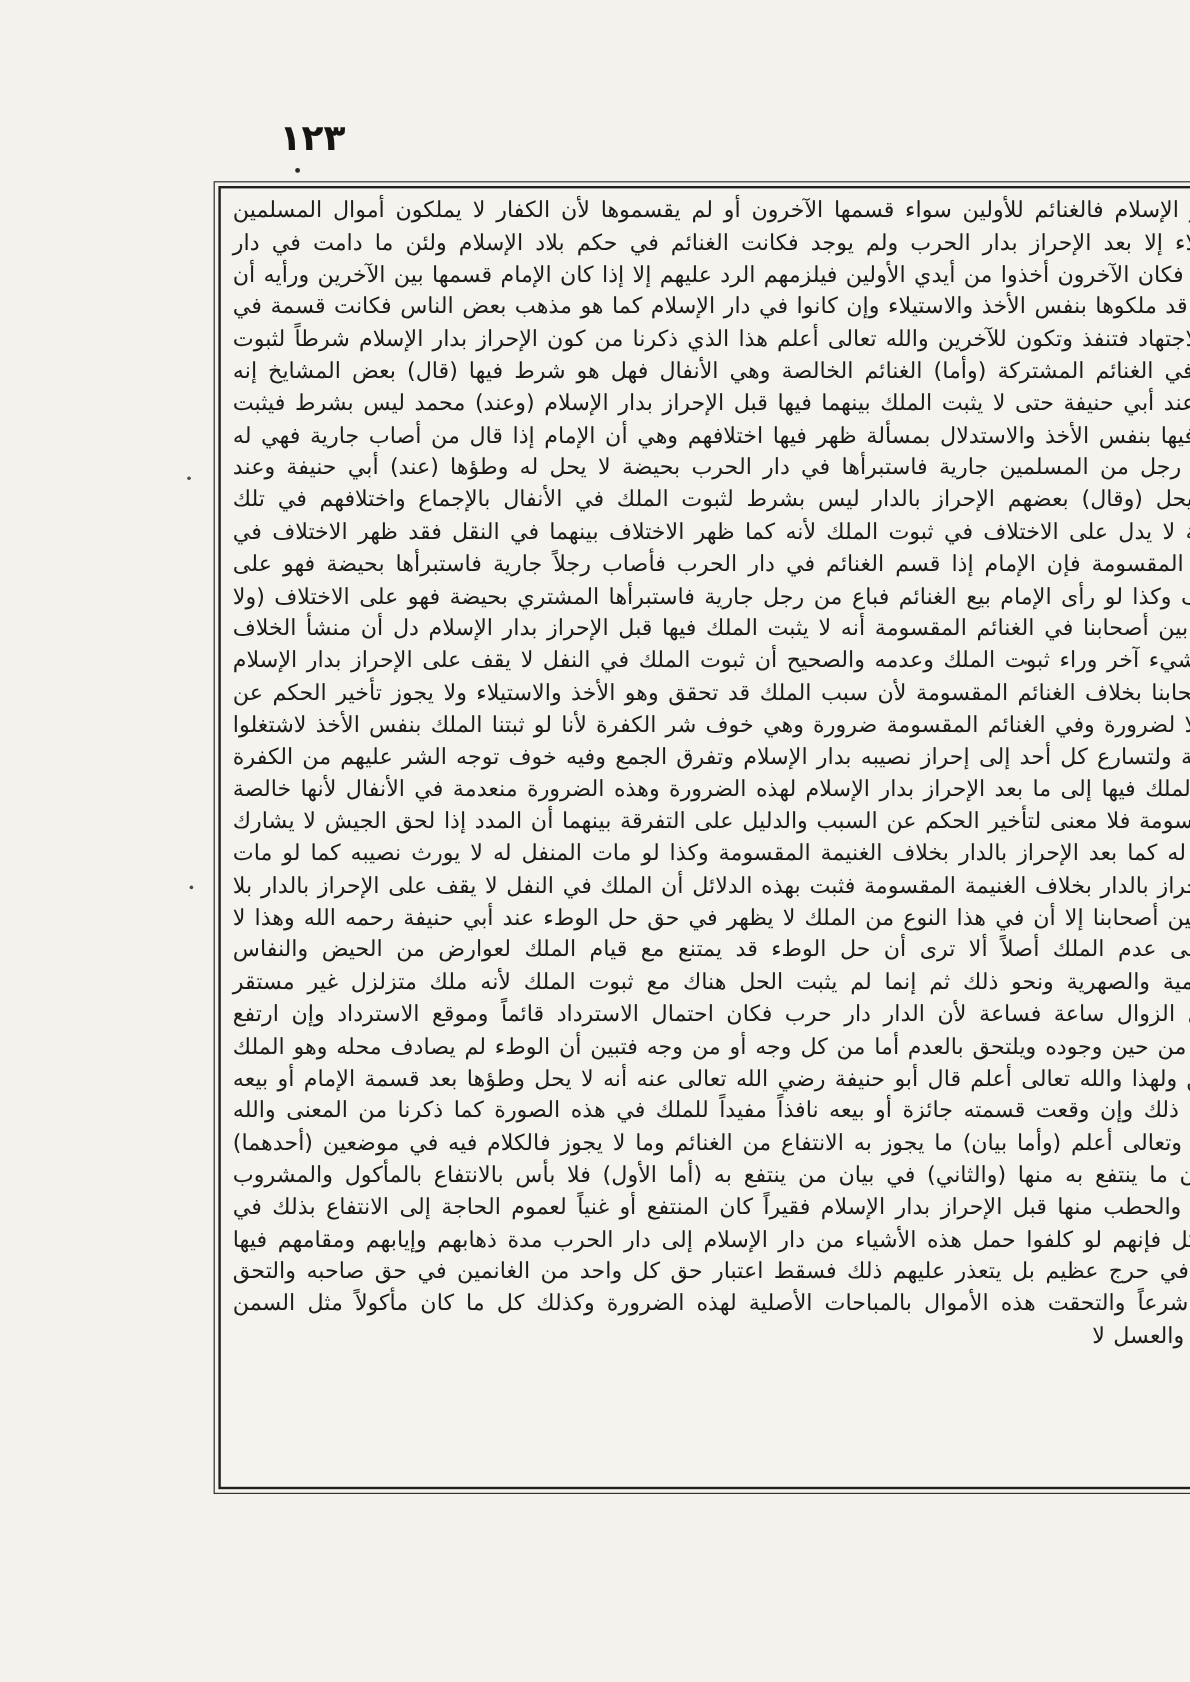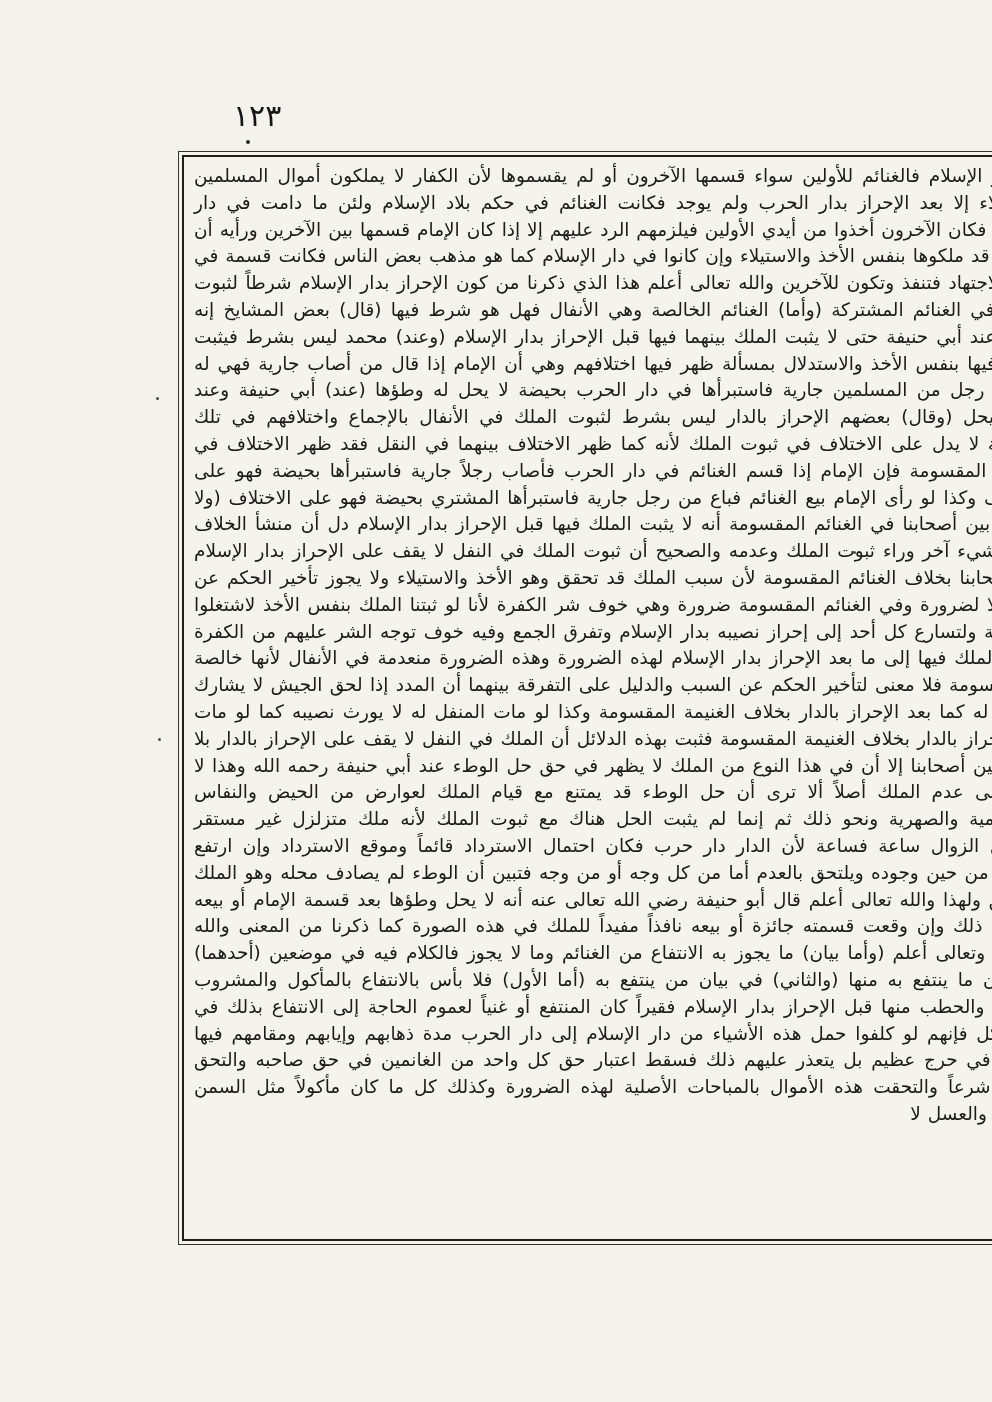--- a/index.html
+++ b/index.html
@@ -12,21 +12,21 @@
     position: relative;
     background: #f3f2ed;
     font-family: "DejaVu Sans", sans-serif;
     overflow: hidden;
   }
   .page-number {
     position: absolute;
     top: 98px;
     left: 233px;
     font-size: 30px;
-    font-weight: normal;
+    font-weight: bold;
     color: #161513;
     letter-spacing: 2px;
     direction: rtl;
   }
   .page-number-dot {
     position: absolute;
     top: 140px;
     left: 246px;
     width: 4px;
     height: 4px;

